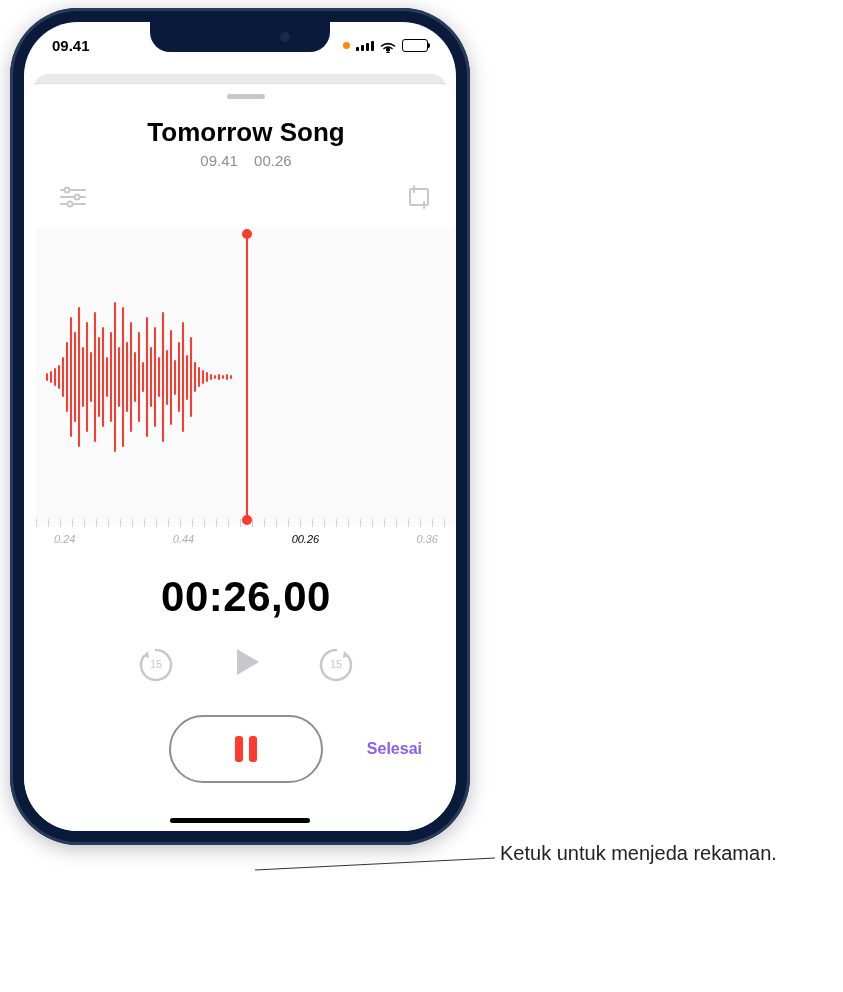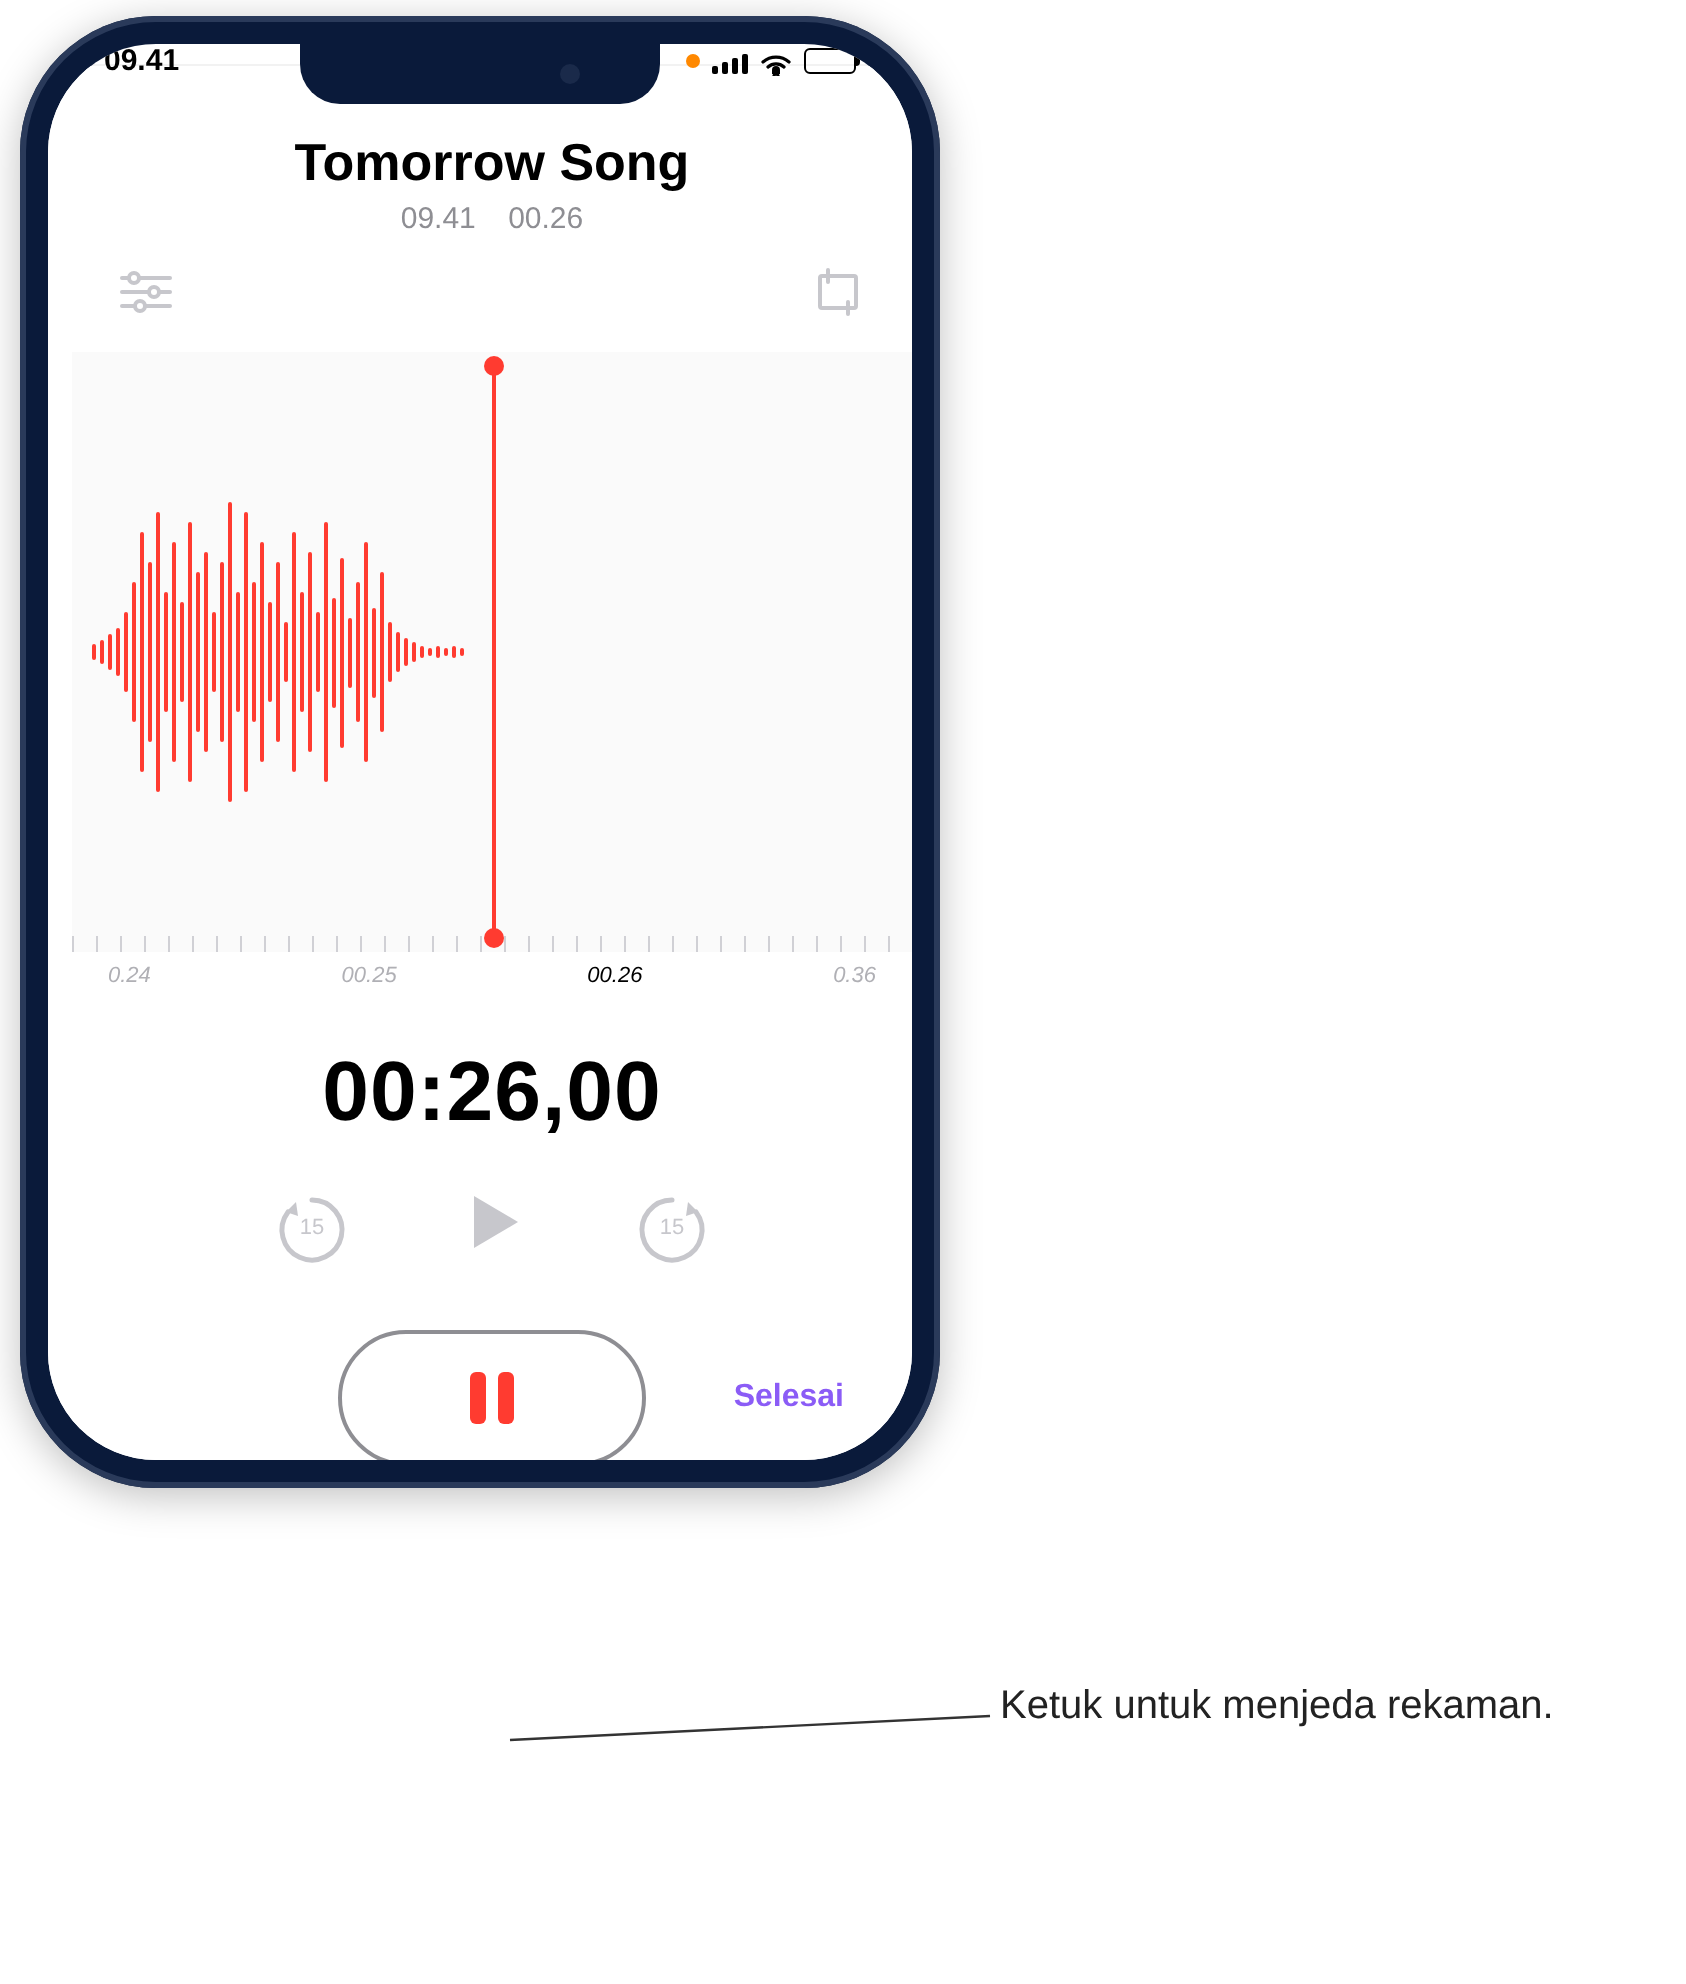--- a/index.html
+++ b/index.html
@@ -9,21 +9,21 @@
     height: 992px;
     font-family: -apple-system, BlinkMacSystemFont, "Helvetica Neue", sans-serif;
     background: #fff;
     position: relative;
   }
   .phone-frame {
     position: absolute;
     left: 10px;
     top: 8px;
     width: 460px;
-    height: 736px;
+    height: 837px;
     background: #0a1a3a;
     border-radius: 68px;
     box-shadow: inset 0 0 0 3px #2a3a5a, 0 4px 20px rgba(0,0,0,0.25);
     padding: 14px;
     box-sizing: border-box;
   }
   .screen {
     width: 100%;
     height: 100%;
     background: #fff;
@@ -319,21 +319,21 @@
               <i style="height: 4px;"></i>
               <i style="height: 6px;"></i>
               <i style="height: 4px;"></i>
             </div>
         </div>
         <div class="playhead"></div>
       </div>
 
       <div class="time-axis">
         <span>0.24</span>
-        <span>00.25</span>
+        <span>0.44</span>
         <span>00.26</span>
         <span>0.36</span>
       </div>
 
       <div class="big-time">00:26,00</div>
 
       <div class="play-controls">
         <div class="skip-btn">
           <svg viewBox="0 0 40 40" fill="none" stroke="#c7c7cc" stroke-width="2.5">
             <path d="M 20 6 A 15 15 0 1 1 8 12" stroke-linecap="round"></path>

